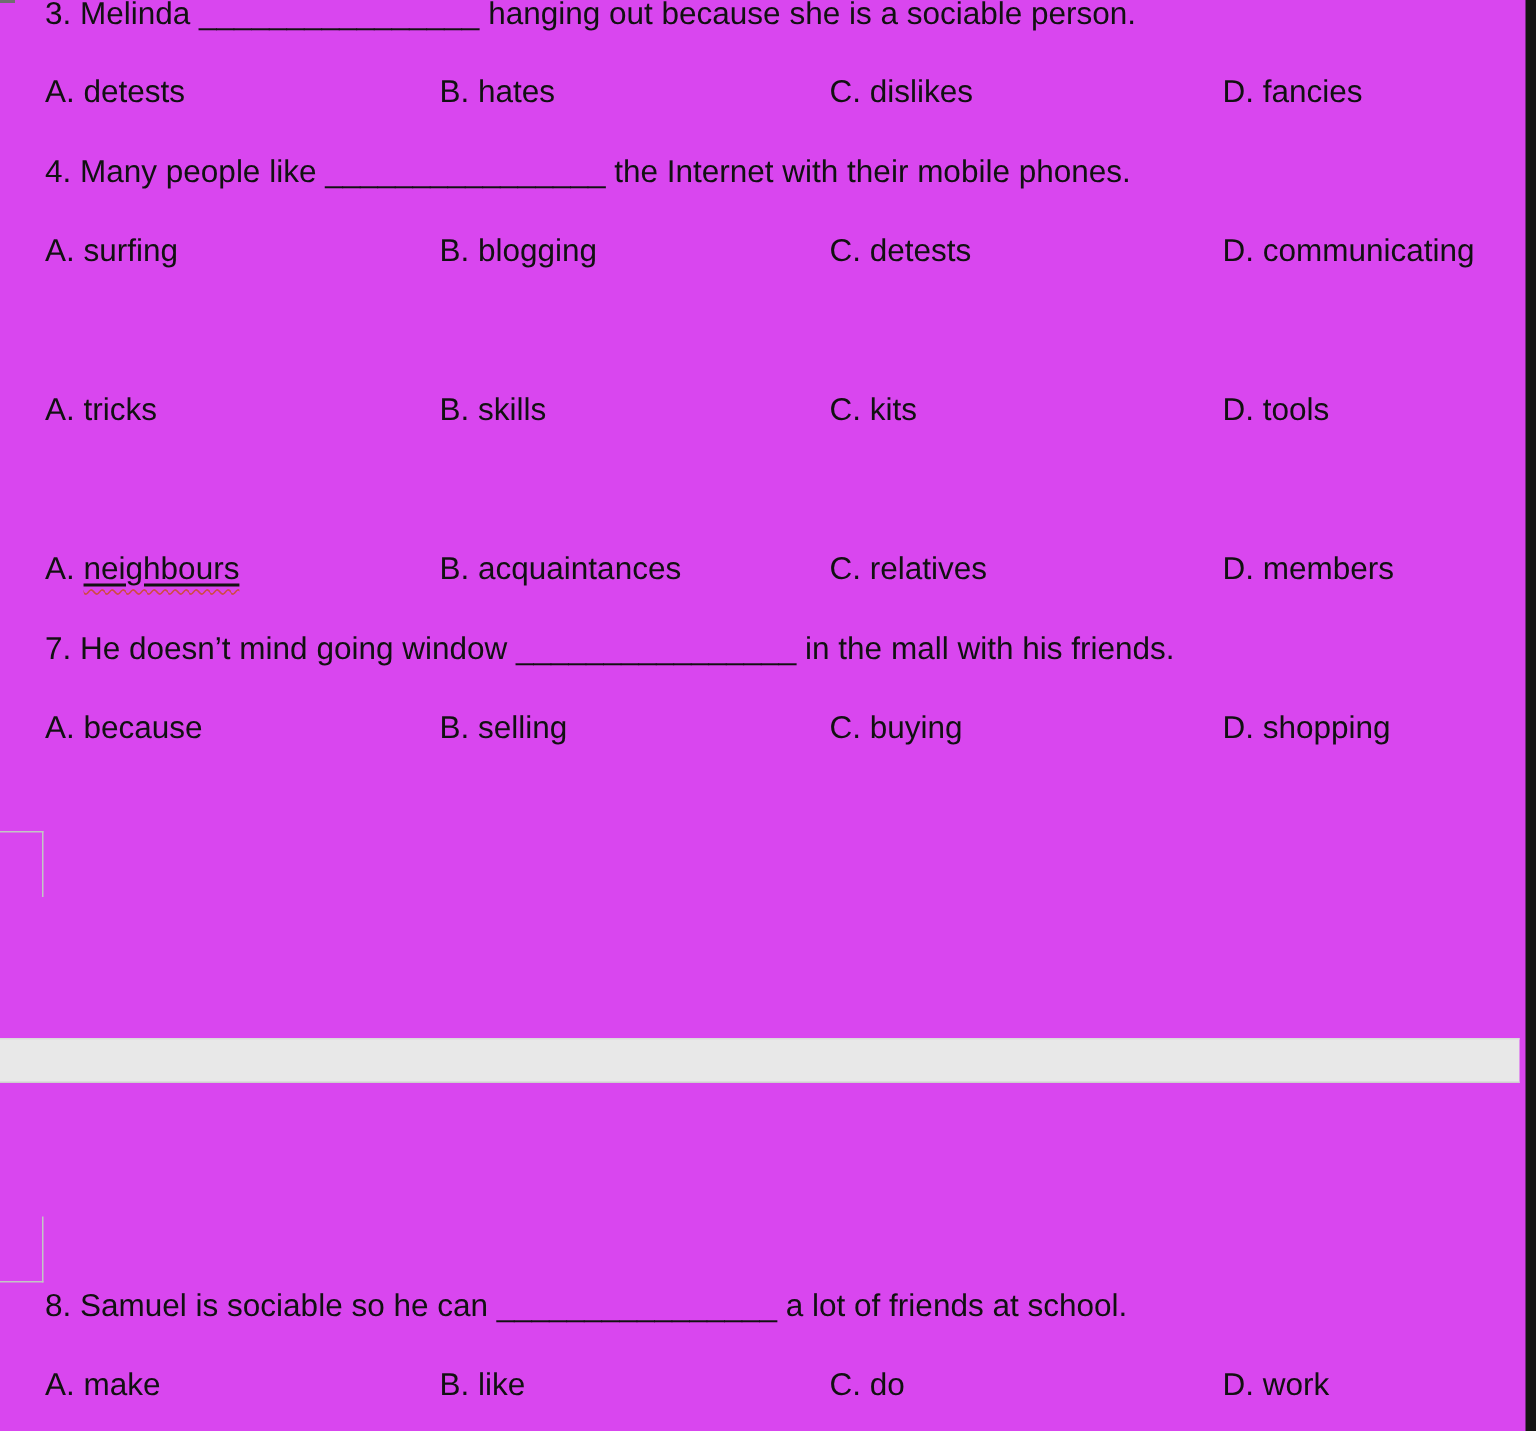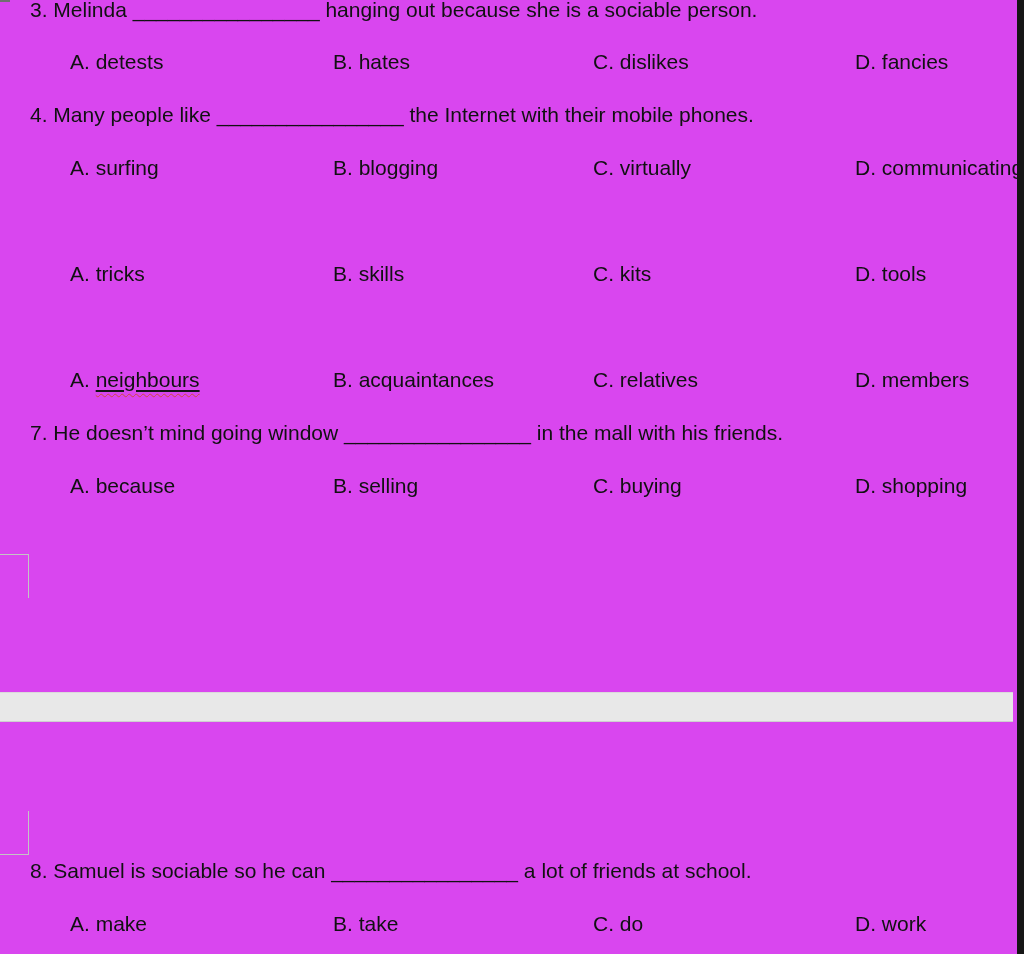--- a/index.html
+++ b/index.html
@@ -23,21 +23,20 @@
     font-size: 21px;
     line-height: 27px;
     white-space: pre;
     color: #111111;
   }
   .opts { left: 0; }
   .opts .col {
     position: absolute;
     top: 0;
     white-space: pre;
-    margin-left: 40px;
   }
   .c0 { left: 30px; }
   .c1 { left: 293px; }
   .c2 { left: 553px; }
   .c3 { left: 815px; }
 
   .answer-underline {
     text-decoration: underline solid;
     text-decoration-thickness: 1.5px;
     text-underline-offset: 3px;
@@ -105,21 +104,21 @@
     <span class="col c0">A. detests</span>
     <span class="col c1">B. hates</span>
     <span class="col c2">C. dislikes</span>
     <span class="col c3">D. fancies</span>
   </div>
 
   <div class="line" style="top:101px">4. Many people like ________________ the Internet with their mobile phones.</div>
   <div class="line opts" style="top:154px">
     <span class="col c0">A. surfing</span>
     <span class="col c1">B. blogging</span>
-    <span class="col c2">C. virtually</span>
+    <span class="col c2">C. detests</span>
     <span class="col c3">D. communicating</span>
   </div>
 
   <div class="line opts" style="top:260px">
     <span class="col c0">A. tricks</span>
     <span class="col c1">B. skills</span>
     <span class="col c2">C. kits</span>
     <span class="col c3">D. tools</span>
   </div>
 
@@ -140,20 +139,20 @@
 
   <div class="corner-mark corner-bottom-left"></div>
 
   <div class="page-gap-band"></div>
 
   <div class="corner-mark corner-top-left"></div>
 
   <div class="line" style="top:857px">8. Samuel is sociable so he can ________________ a lot of friends at school.</div>
   <div class="line opts" style="top:910px">
     <span class="col c0">A. make</span>
-    <span class="col c1">B. take</span>
+    <span class="col c1">B. like</span>
     <span class="col c2">C. do</span>
     <span class="col c3">D. work</span>
   </div>
 
   <div class="edge-bar"></div>
 
 </div>
 
 </body></html>

